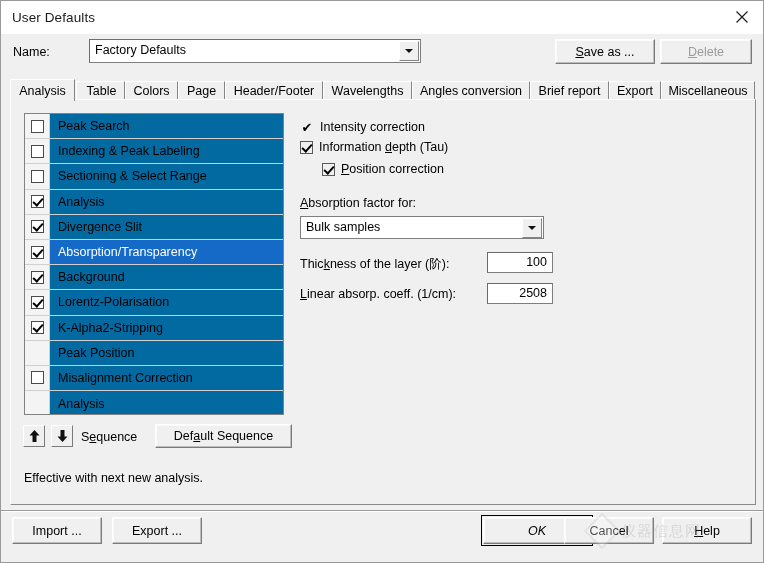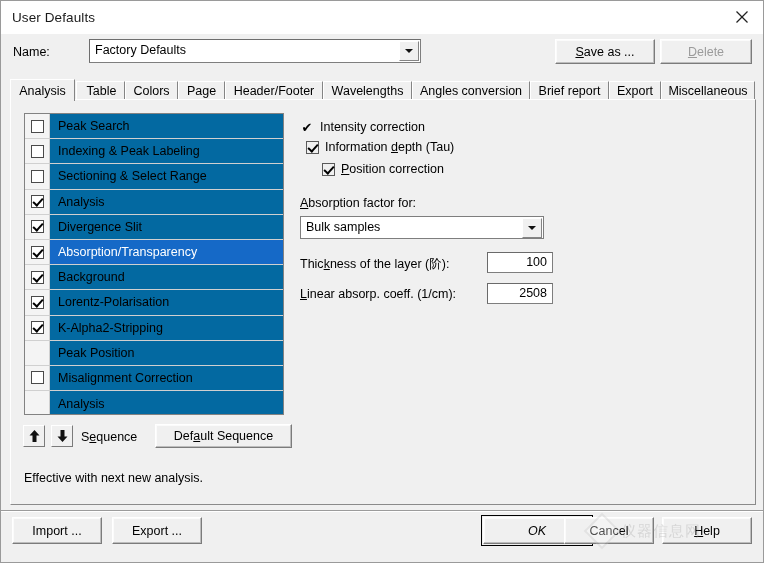--- a/index.html
+++ b/index.html
@@ -315,21 +315,21 @@
     position: absolute;
     left: 3px;
     top: 0px;
     width: 4px;
     height: 8px;
     border: solid #000000;
     border-width: 0 2px 2px 0;
     transform: rotate(42deg);
   }
   .row-intensity { left: 289px; top: 20px; }
-  .row-infodepth { left: 289px; top: 40px; margin-left: 6px; }
+  .row-infodepth { left: 289px; top: 40px; }
   .row-poscorr   { left: 311px; top: 62px; }
 
   .abs-label { position: absolute; left: 289px; top: 96px; font-size: 12.5px; }
   .abs-combo {
     position: absolute;
     left: 289px;
     top: 116px;
     width: 244px;
     height: 23px;
     background: #ffffff;

